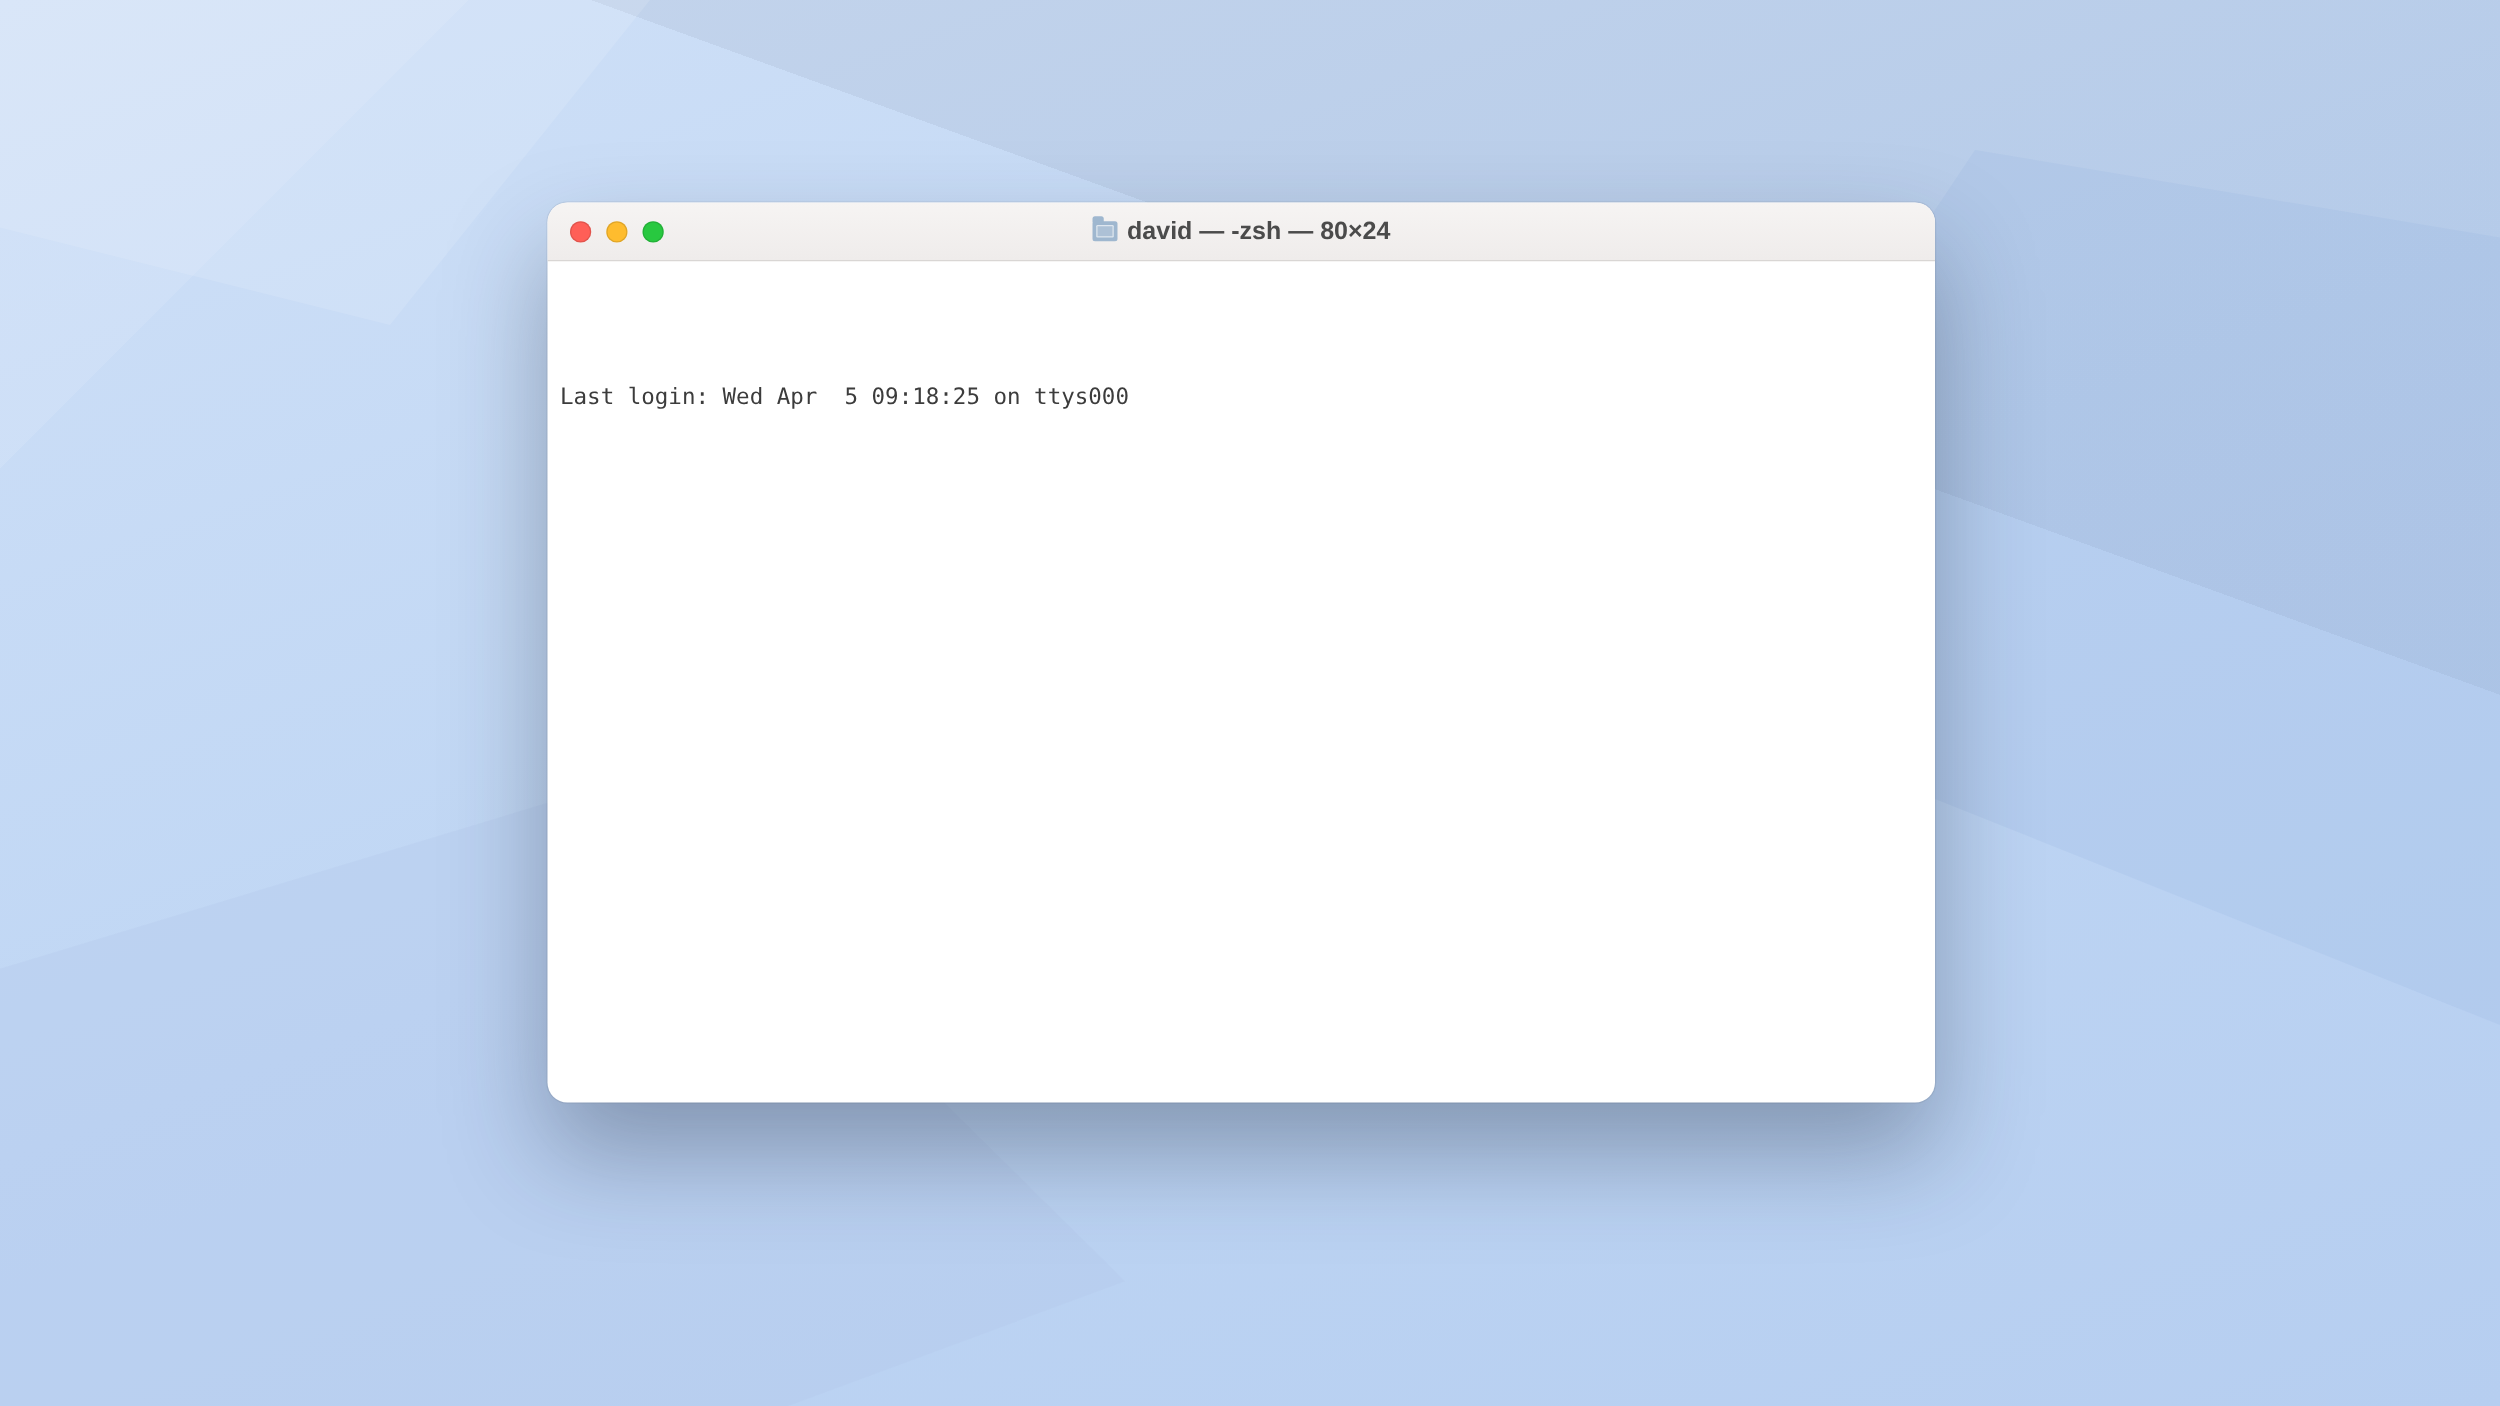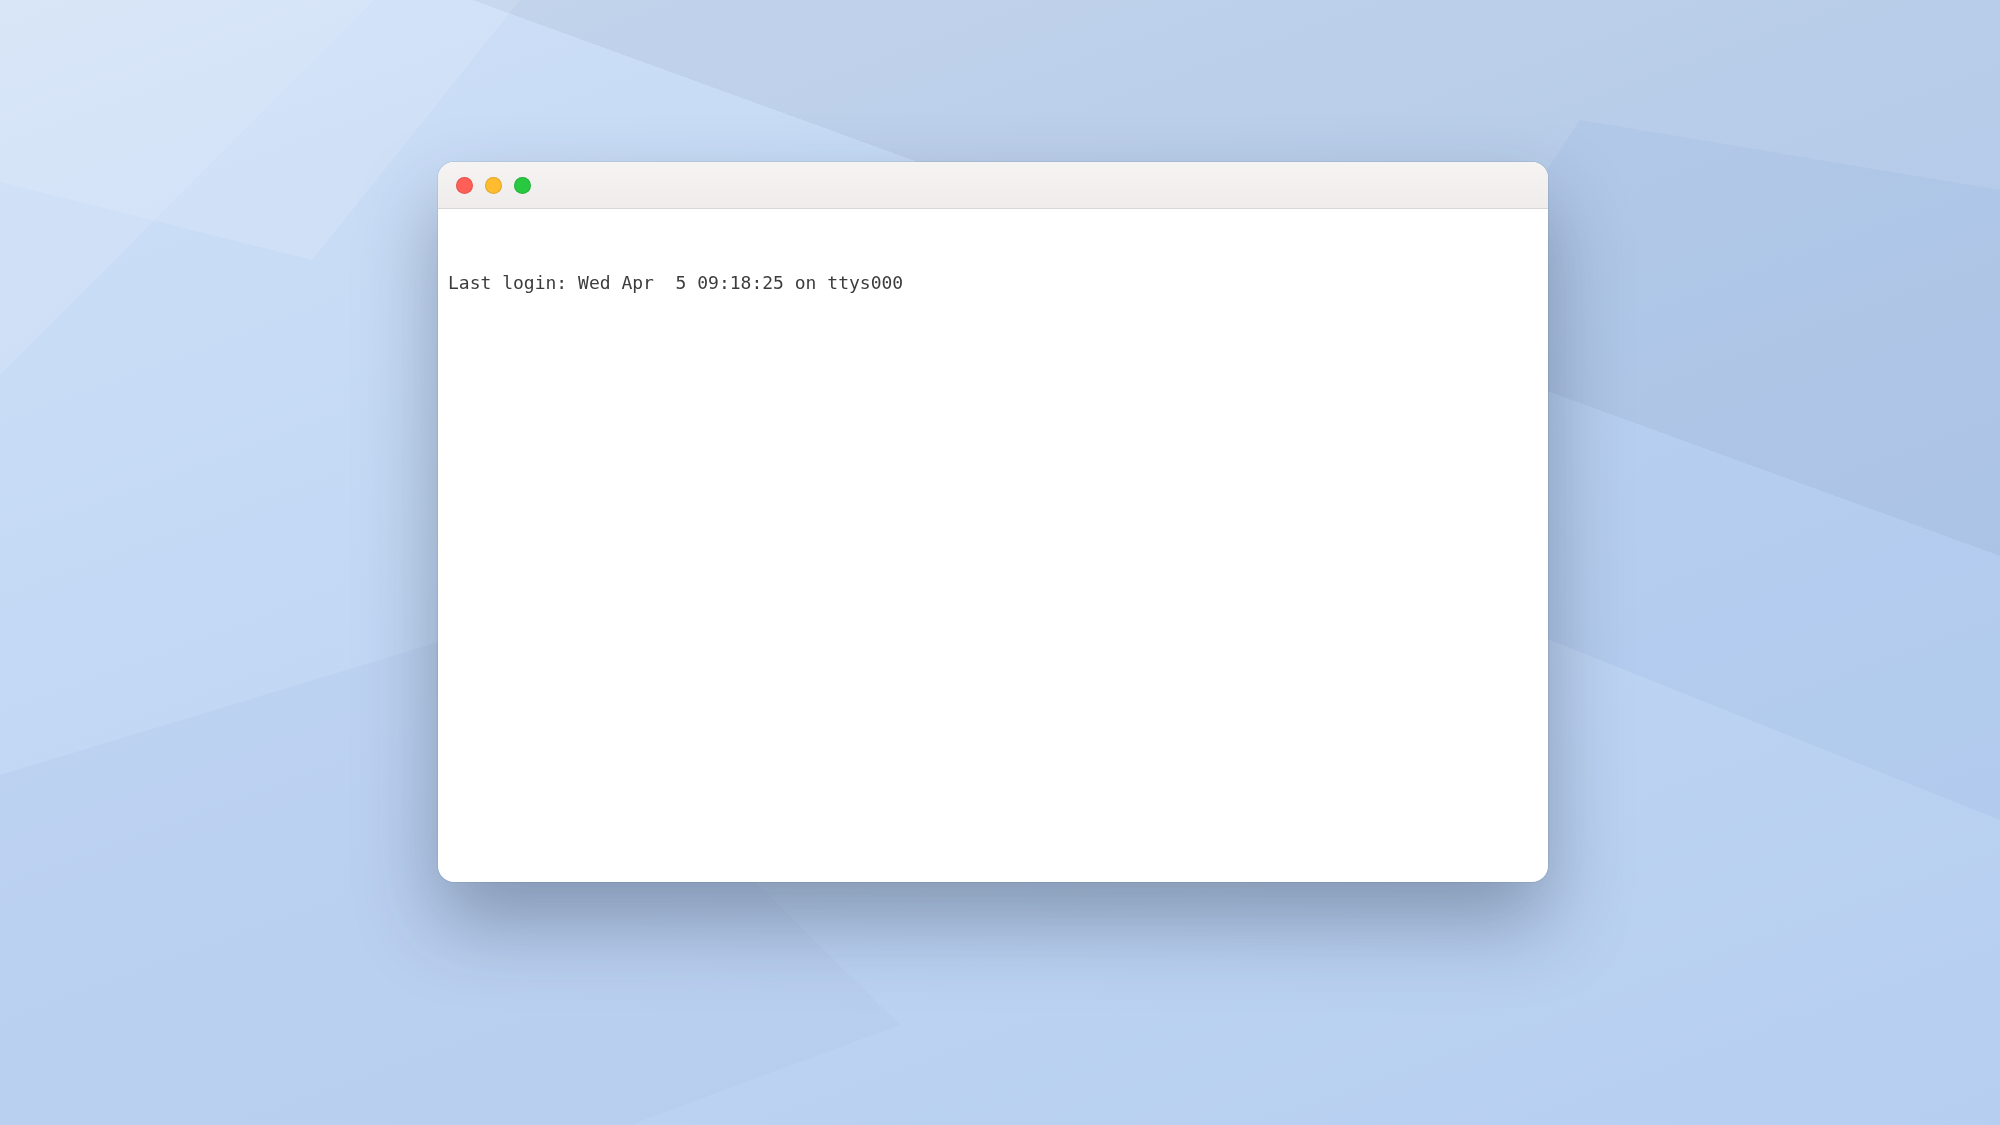--- a/index.html
+++ b/index.html
@@ -94,21 +94,21 @@
   }
 
   .term-body {
     padding: 6px 10px 10px 10px;
     font-family: "SF Mono", Menlo, Consolas, monospace;
     font-size: 18px;
     line-height: 27px;
     color:#3c3c3c;
     white-space: pre;
   }
-  .line { white-space: pre; }
+  .line { white-space: pre; margin-top: 35px; }
   .highlight {
     background:#eaffe9;
     outline:3px solid #2acb2a;
     outline-offset:-1px;
     padding:0 2px;
   }
   .cursor {
     display:inline-block;
     width:10px; height:22px;
     background:#c9c9cc;
@@ -124,19 +124,23 @@
   <div class="poly b"></div>
   <div class="poly c"></div>
 
   <div class="window">
     <div class="titlebar">
       <div class="traffic">
         <div class="dot red"></div>
         <div class="dot yellow"></div>
         <div class="dot green"></div>
       </div>
+      <div class="title">
+        <span class="folder-icon"></span>
+        <span>david — -zsh — 80×24</span>
+      </div>
     </div>
 
     <div class="term-body">
       <div class="line">Last login: Wed Apr  5 09:18:25 on ttys000</div>
     </div>
   </div>
 </div>
 
 </body></html>

